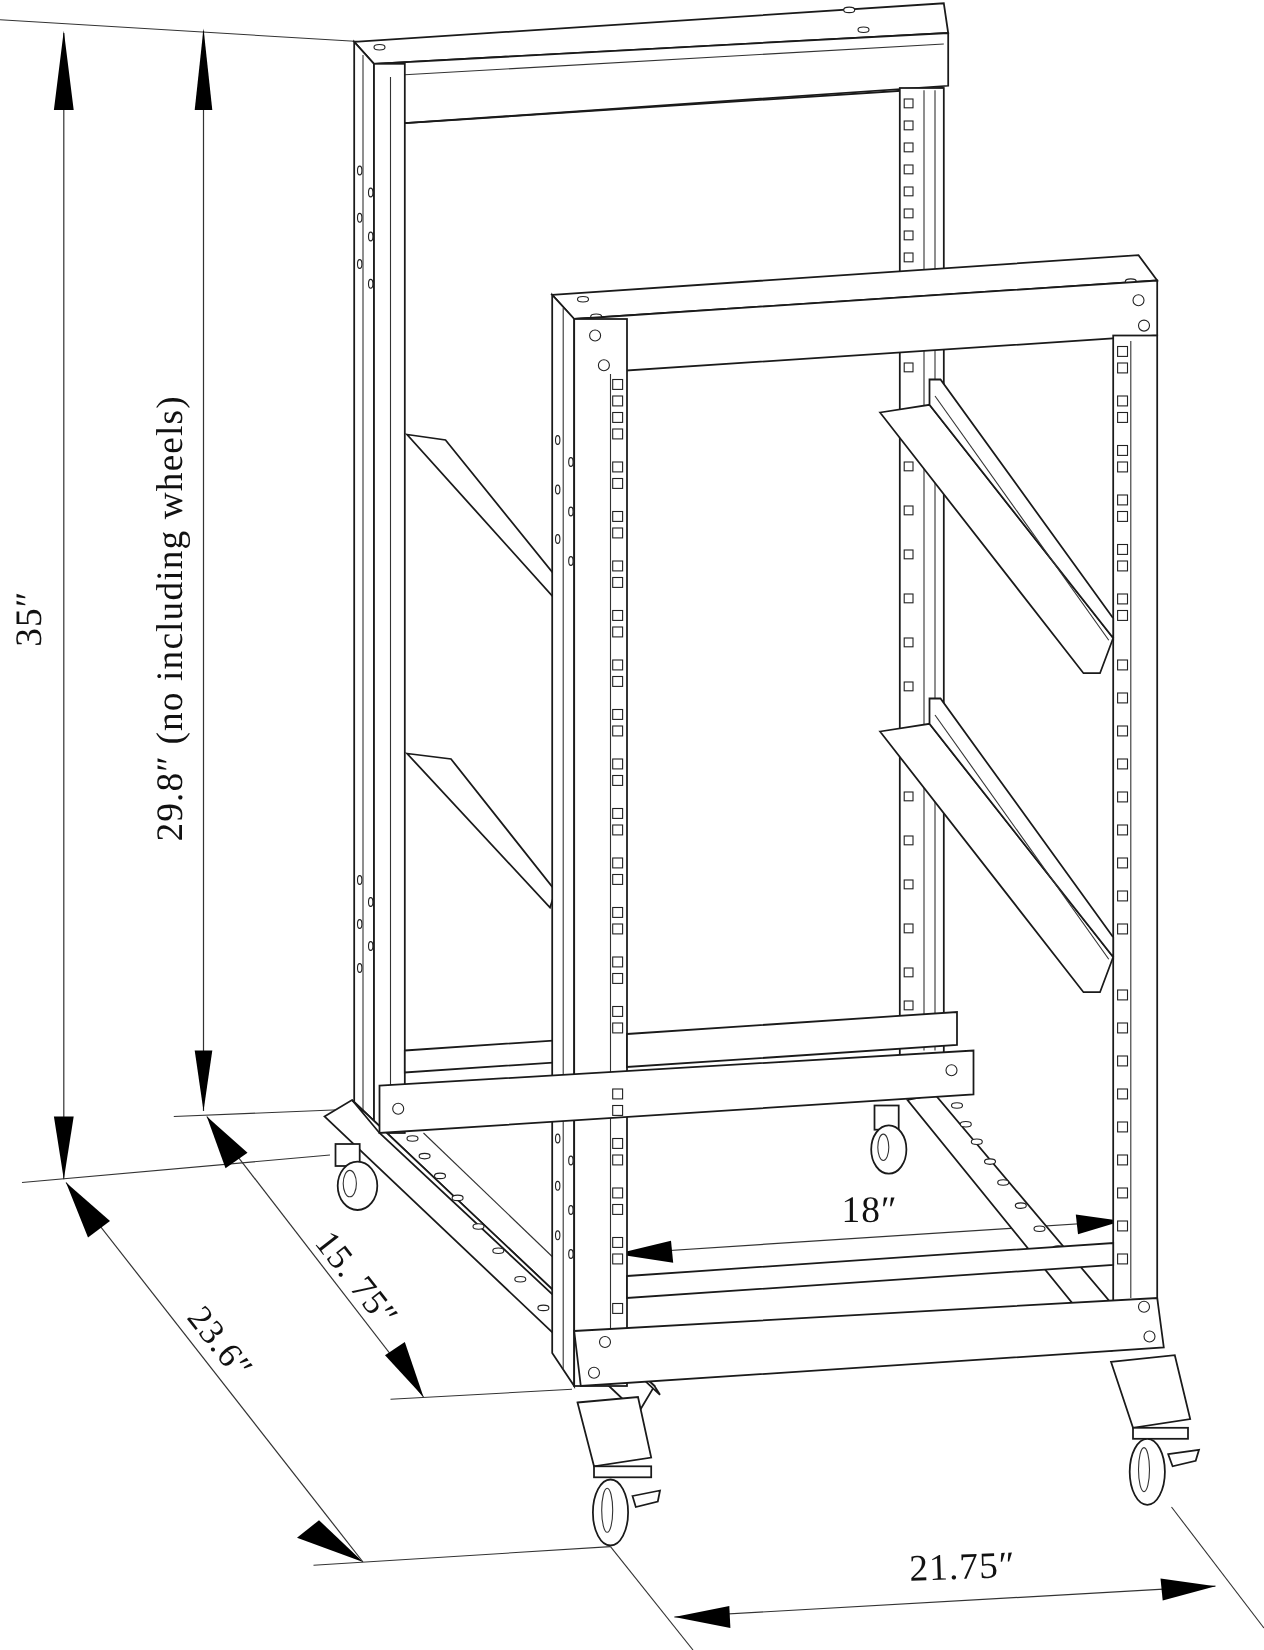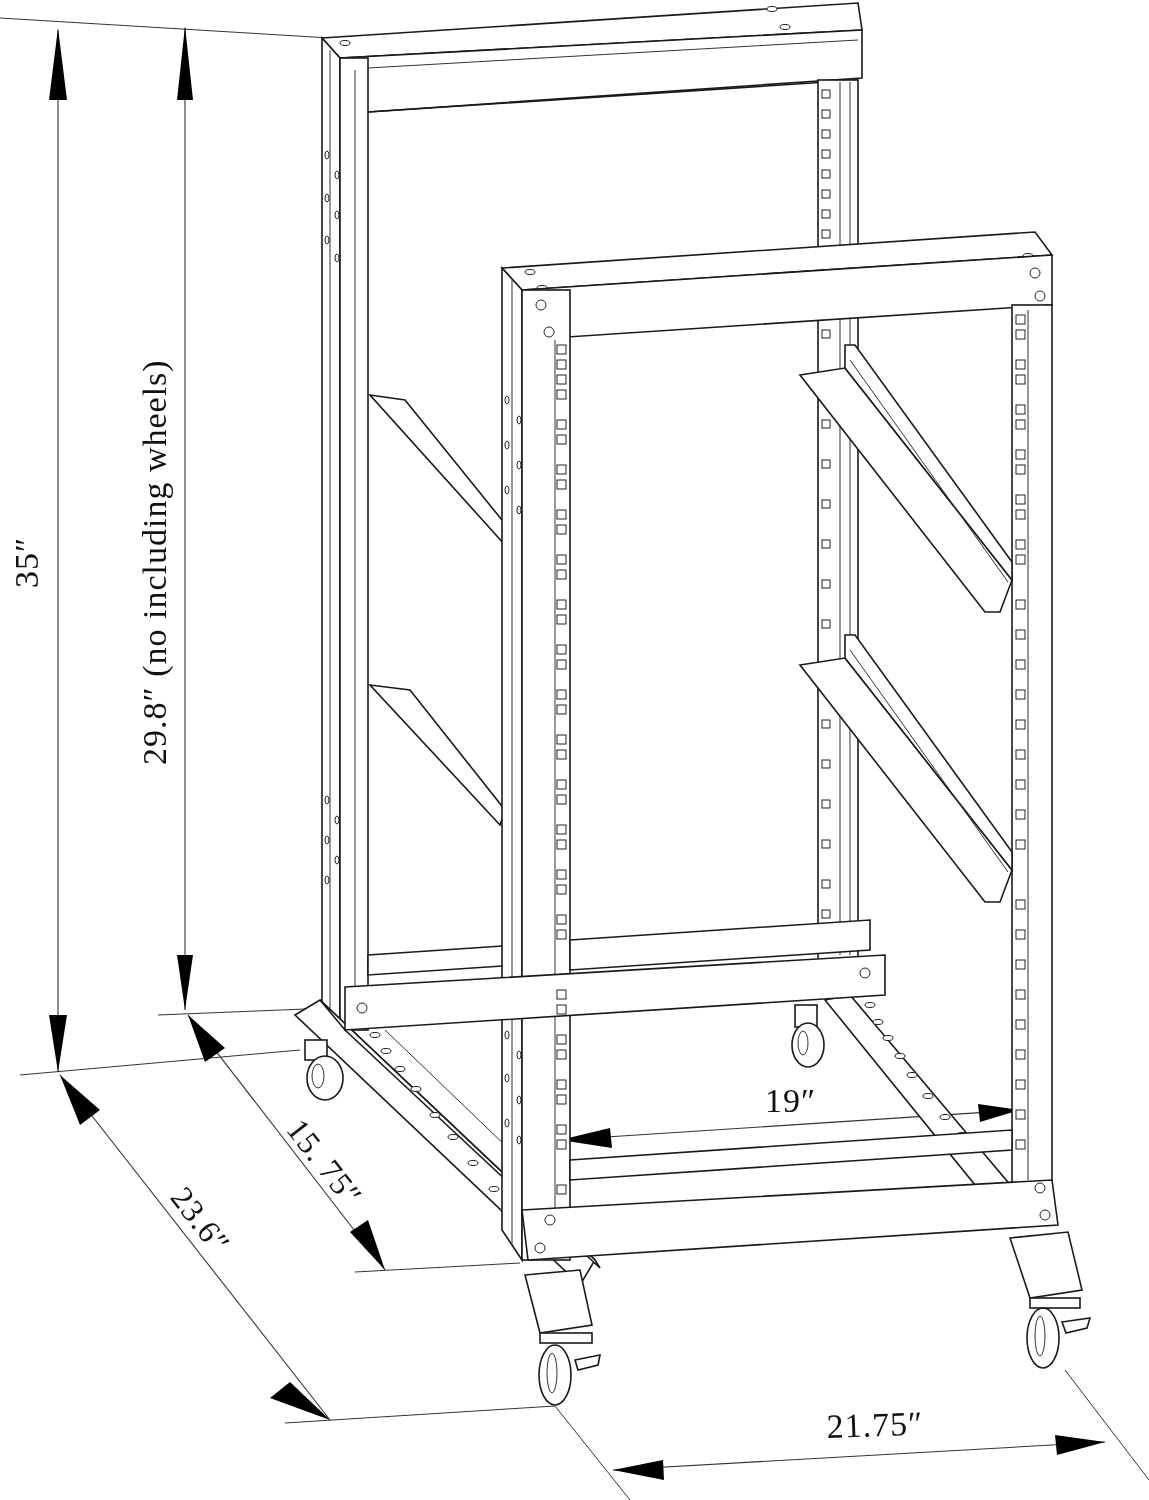--- a/index.html
+++ b/index.html
@@ -321,15 +321,15 @@
 
 <div class="lbl" style="left:136px; top:765px; font-size:34px; transform: rotate(-90deg);">
   <span>29.8″</span>
   <span>(no including wheels)</span>
 </div>
 
 <div class="lbl" style="left:308px; top:1112px; font-size:32px; transform: rotate(52deg);">15. 75″</div>
 
 <div class="lbl" style="left:192px; top:1180px; font-size:32px; transform: rotate(52deg);">23.6″</div>
 
-<div class="lbl" style="left:765px; top:1082px; font-size:34px;">19″</div>
+<div class="lbl" style="left:765px; top:1082px; font-size:34px;">18″</div>
 
 <div class="lbl" style="left:826px; top:1408px; font-size:34px; transform: rotate(-2deg);">21.75″</div>
 
 </body></html>

